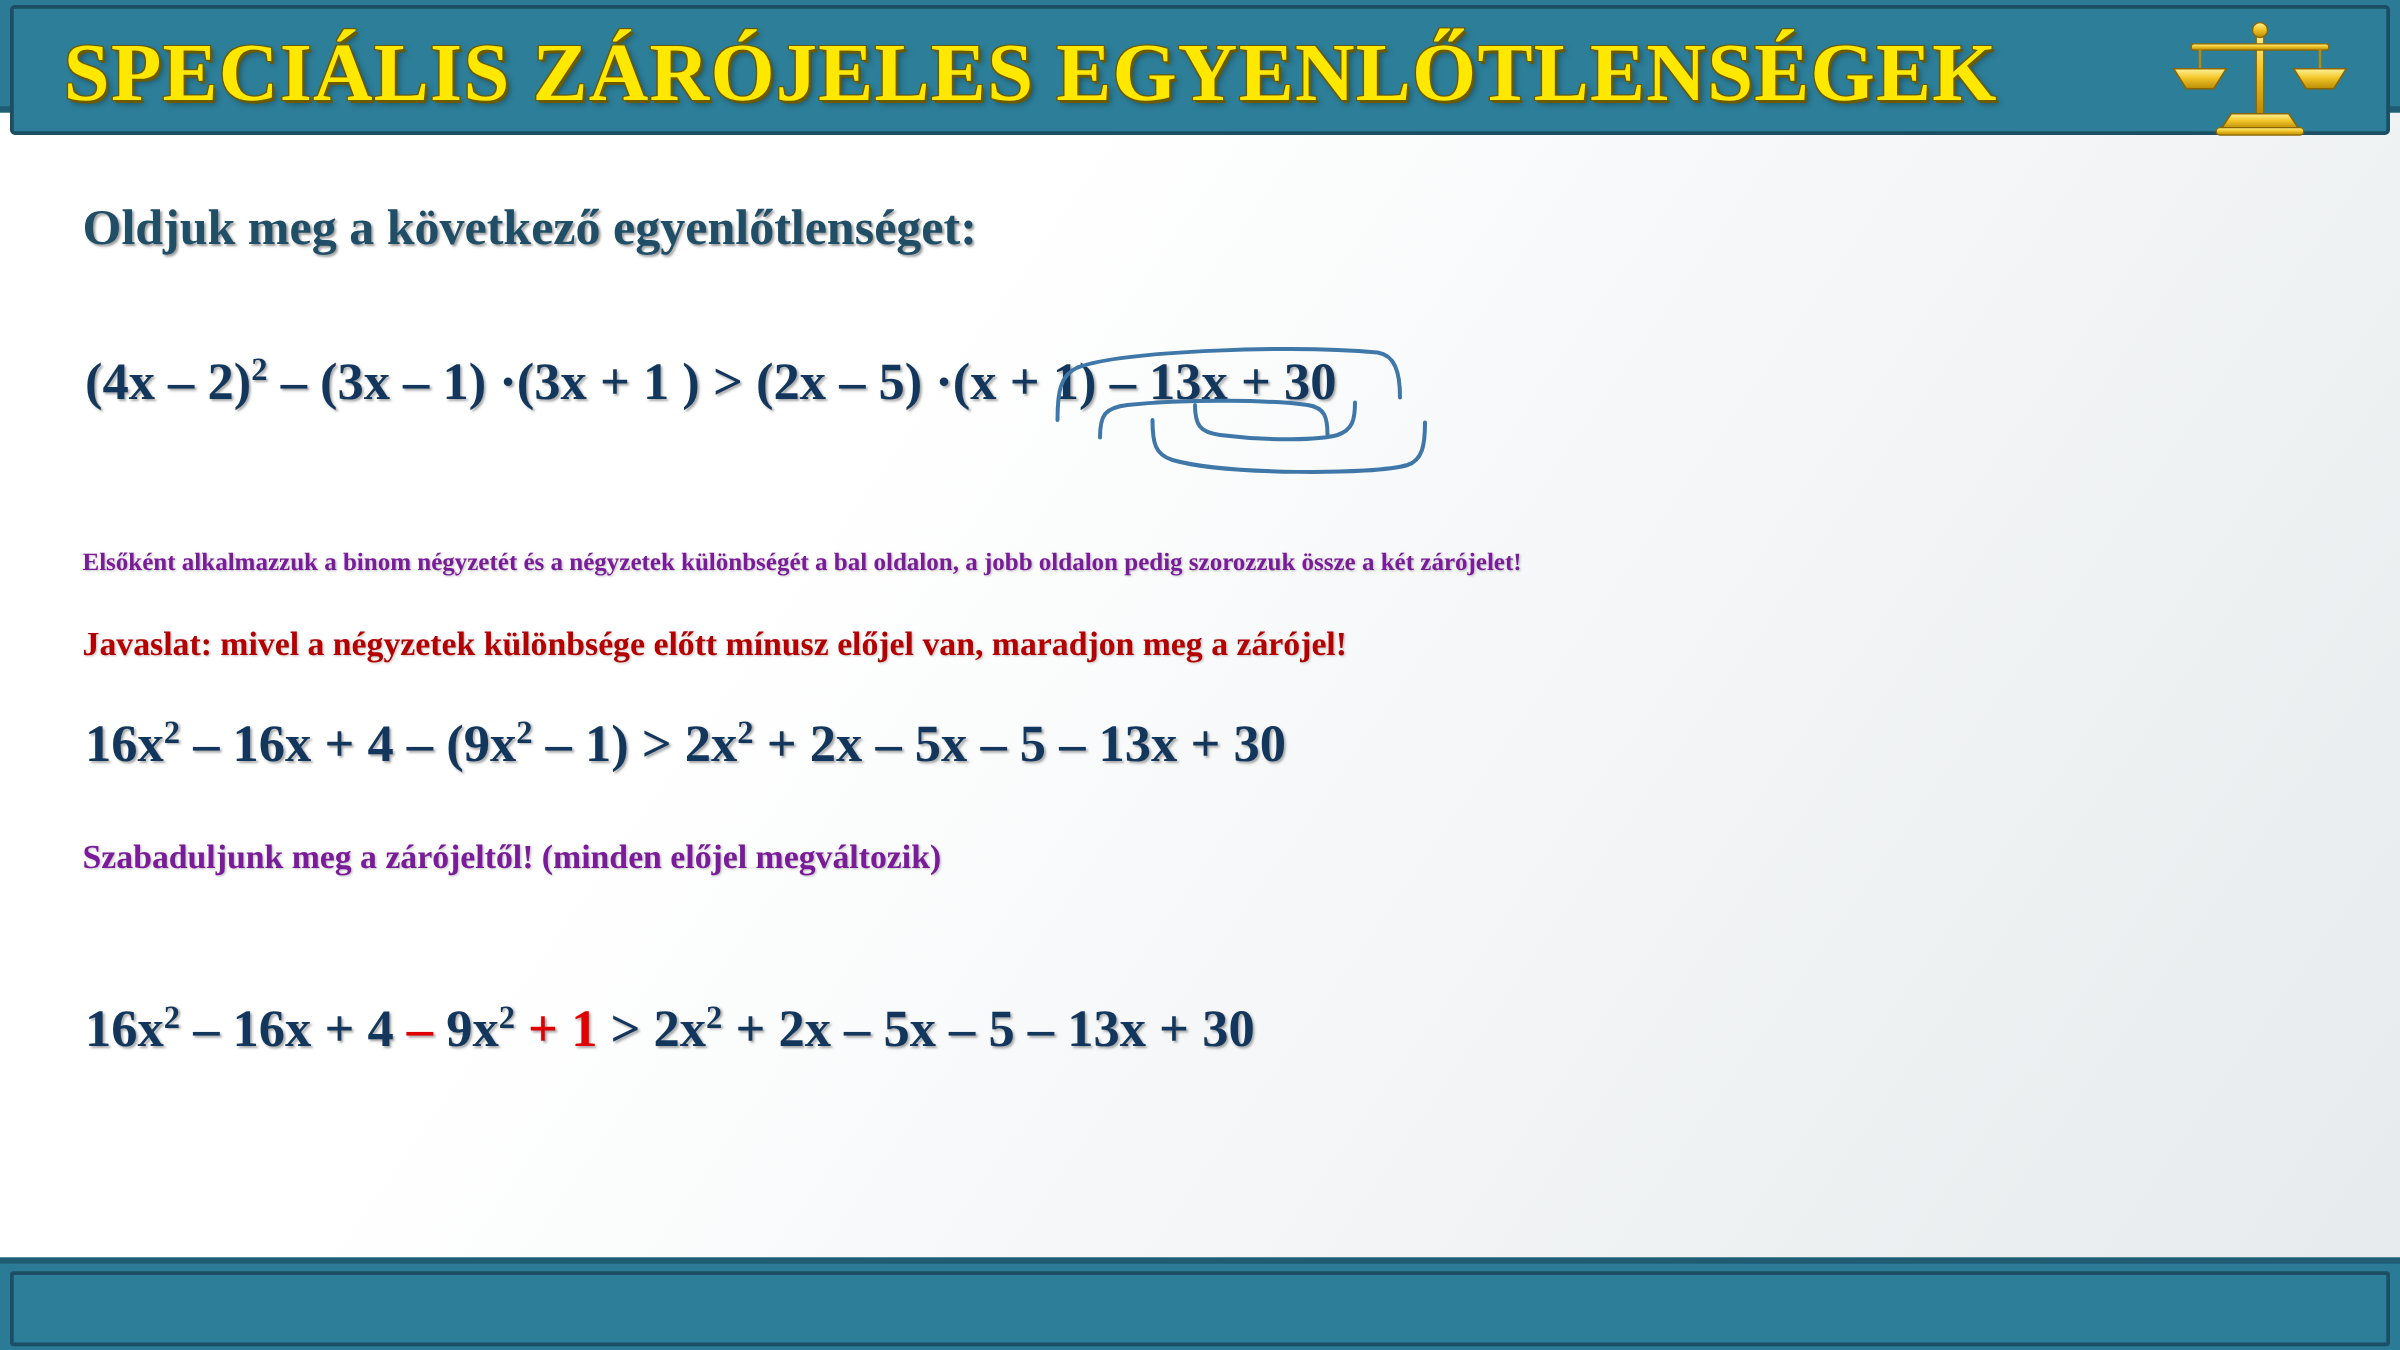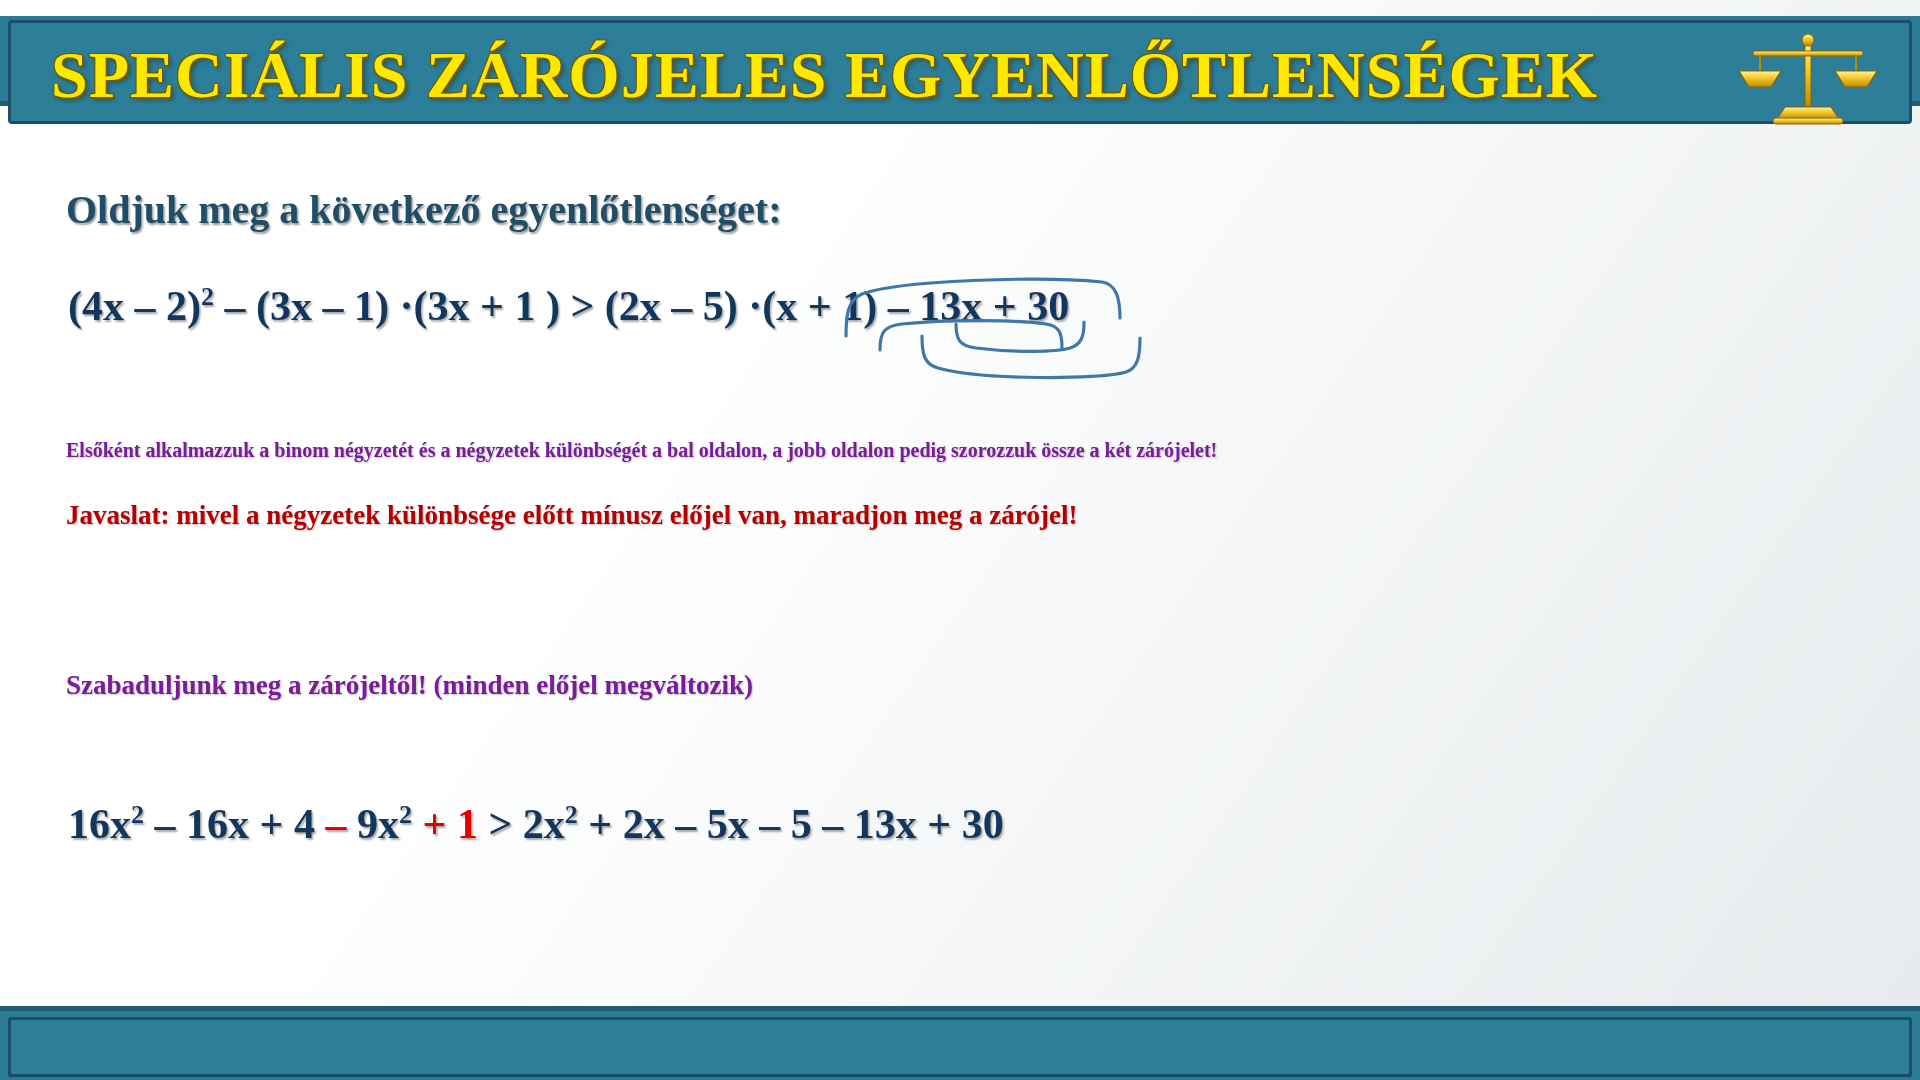--- a/index.html
+++ b/index.html
@@ -19,21 +19,21 @@
     width: 1920px;
     height: 1080px;
     background: linear-gradient(125deg, #ffffff 0%, #ffffff 35%, #f4f6f7 62%, #e6eaec 100%);
     overflow: hidden;
   }
 
   
   .title-bar {
     position: absolute;
     left: 0;
-    top: 16px;
+    top: 0;
     width: 1920px;
     height: 90px;
     background: #2b7b96;
     border-bottom: 5px solid #1f5d73;
     box-sizing: border-box;
   }
   .title-bar-inner {
     position: absolute;
     left: 8px;
     top: 4px;
@@ -76,21 +76,20 @@
 
   
   .prompt {
     position: absolute;
     left: 66px;
     top: 158px;
     font-size: 40px;
     font-weight: bold;
     color: #1f4e66;
     text-shadow: 1.5px 1.5px 2px rgba(120,120,120,0.75);
-    margin-top: 28px;
   }
 
   .eq {
     position: absolute;
     font-weight: bold;
     color: #12365c;
     white-space: nowrap;
     text-shadow: 1.5px 1.5px 2px rgba(130,130,130,0.7);
   }
   .eq1 {
@@ -236,20 +235,23 @@
         <path d="M82 96 C82 114 84 124 98 128 C140 140 260 140 286 132 C298 128 300 116 300 98"></path>
 
         <path d="M116 84 C116 100 120 106 136 108 C176 113 216 112 230 108 C242 104 244 96 244 82"></path>
       </g>
     </svg>
   </div>
 
   <div class="note note-purple note1">Elsőként alkalmazzuk a binom négyzetét és a négyzetek különbségét a bal oldalon, a jobb oldalon pedig szorozzuk össze a két zárójelet!</div>
   <div class="note note-red note2">Javaslat: mivel a négyzetek különbsége előtt mínusz előjel van, maradjon meg a zárójel!</div>
 
+  <div class="eq eq2">
+    <span><span>16x</span><sup>2</sup><span> – 16x + 4  – (9x</span><sup>2</sup><span> – 1)  &gt;   2x</span><sup>2</sup><span> + 2x – 5x – 5 – 13x + 30</span></span>
+  </div>
 
   <div class="note note-purple note3">Szabaduljunk meg a zárójeltől! (minden előjel megváltozik)</div>
 
   <div class="eq eq3">
     <span><span>16x</span><sup>2</sup><span> – 16x + 4 </span><span class="red">– </span><span>9x</span><sup>2</sup><span class="red"> + 1</span><span>  &gt; 2x</span><sup>2</sup><span> + 2x – 5x – 5 – 13x + 30</span></span>
   </div>
 
   <div class="bottom-bar">
     <div class="bottom-bar-inner"></div>
   </div>

